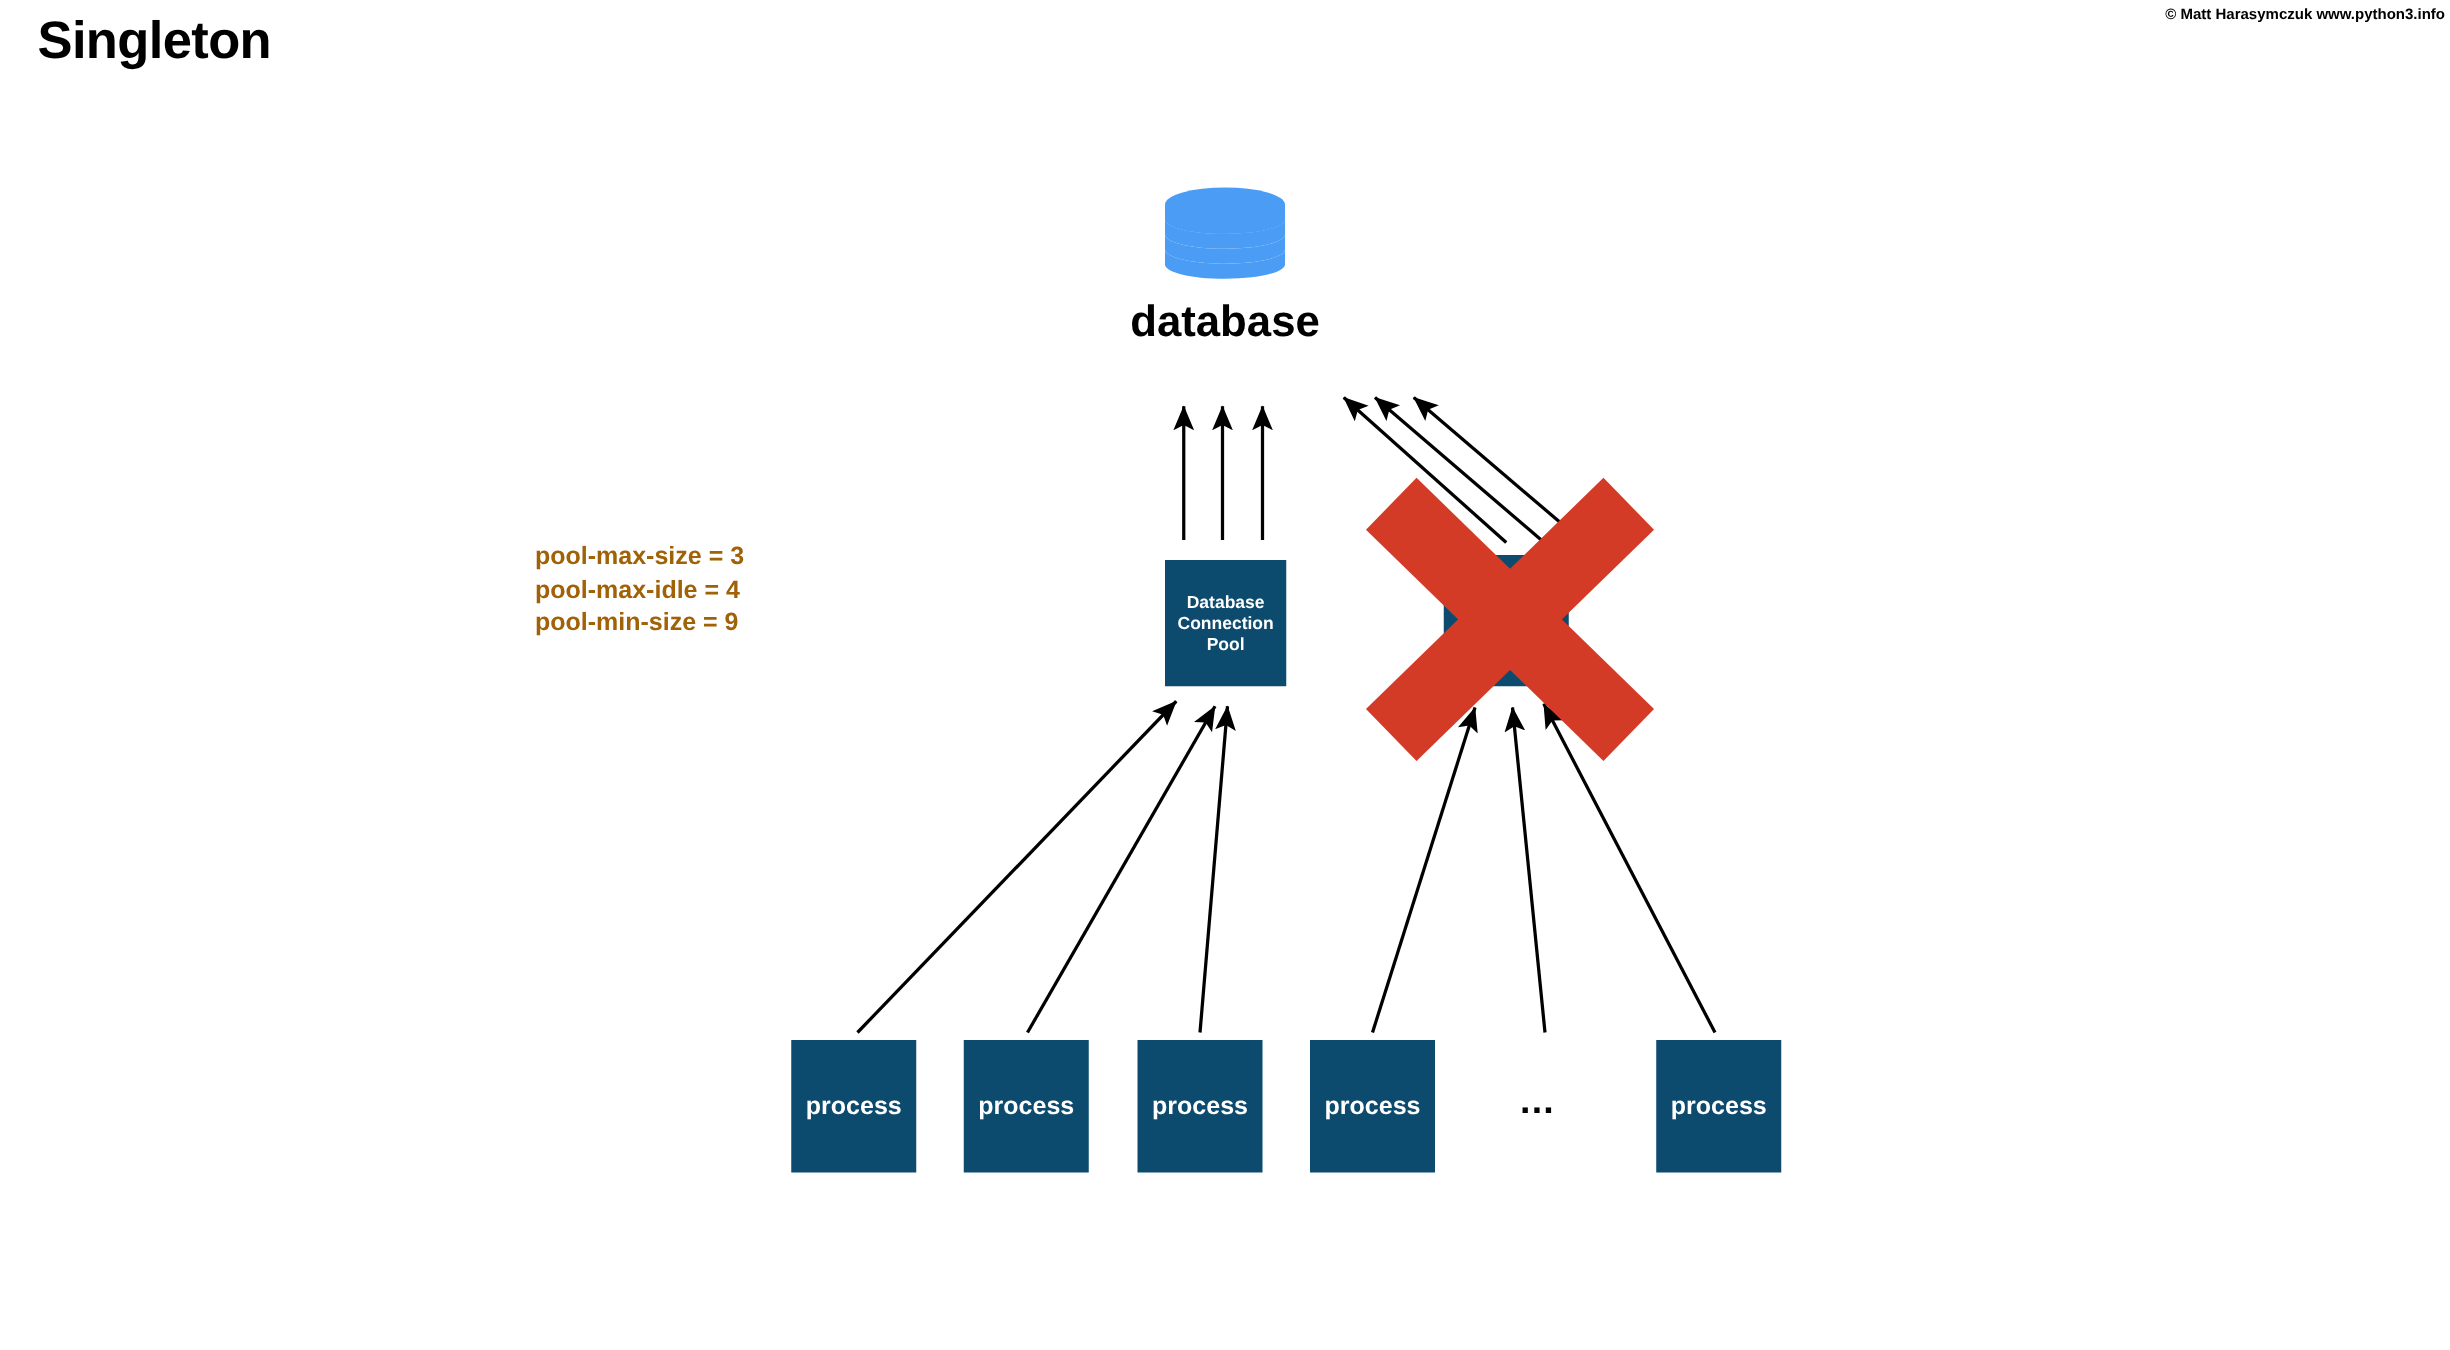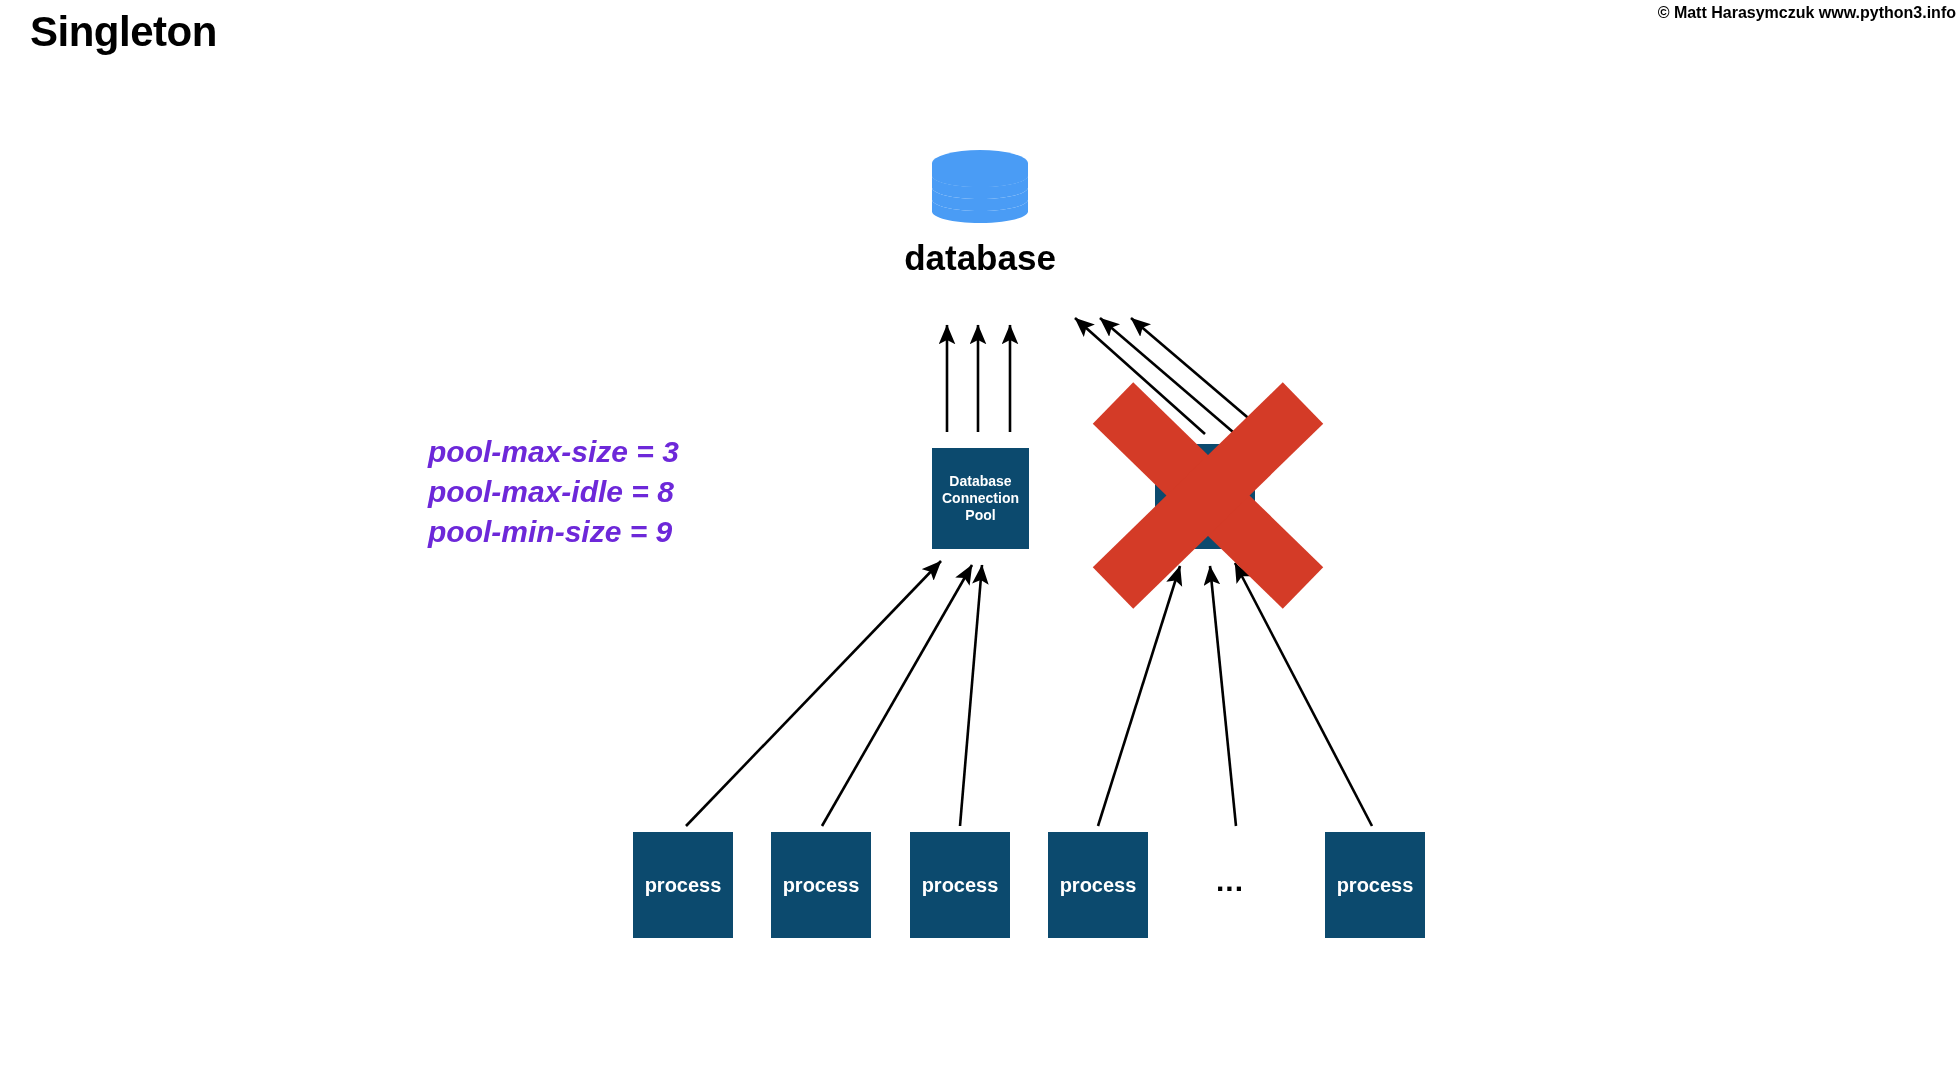--- a/index.html
+++ b/index.html
@@ -28,21 +28,21 @@
     font-size: 42px;
     font-weight: 700;
     color: #000000;
     letter-spacing: -0.5px;
     white-space: nowrap;
   }
   #copyright {
     position: absolute;
     right: 4px;
     top: 4px;
-    font-size: 16px;
+    font-size: 12px;
     font-weight: 700;
     color: #000000;
     white-space: nowrap;
   }
   
   #database-node {
     position: absolute;
     left: 928px;
     top: 148px;
     width: 104px;
@@ -125,23 +125,23 @@
   }
 </style>
 </head>
 <body>
 
 <div class="slide">
 
   <div id="page-title">Singleton</div>
   <div id="copyright">© Matt Harasymczuk www.python3.info</div>
 
-  <div style="position:absolute;left:428px;top:432px;font-size:30px;font-weight:700;color:#6d28d9;line-height:1.33;font-style:italic;">
+  <div style="position:absolute;left:428px;top:432px;font-size:20px;font-weight:700;color:#a16207;line-height:1.33;">
     <div>pool-max-size = 3</div>
-    <div>pool-max-idle = 8</div>
+    <div>pool-max-idle = 4</div>
     <div>pool-min-size = 9</div>
   </div>
 
   <div id="database-node">
     <svg id="database-icon" viewBox="0 0 104 90">
       <g fill="#4a9cf5">
         <path d="M52 63 C24 63 4 57.5 4 51.5 L4 63.5 C4 69.5 24 75 52 75 C80 75 100 69.5 100 63.5 L100 51.5 C100 57.5 80 63 52 63 Z"></path>
         <path d="M52 51 C24 51 4 45.5 4 39.5 L4 51.5 C4 57.5 24 63 52 63 C80 63 100 57.5 100 51.5 L100 39.5 C100 45.5 80 51 52 51 Z"></path>
         <path d="M52 39 C24 39 4 33.5 4 27.5 L4 39.5 C4 45.5 24 51 52 51 C80 51 100 45.5 100 39.5 L100 27.5 C100 33.5 80 39 52 39 Z"></path>
         <path d="M52 27 C24 27 4 21.5 4 15.5 L4 27.5 C4 33.5 24 39 52 39 C80 39 100 33.5 100 27.5 L100 15.5 C100 21.5 80 27 52 27 Z"></path>

